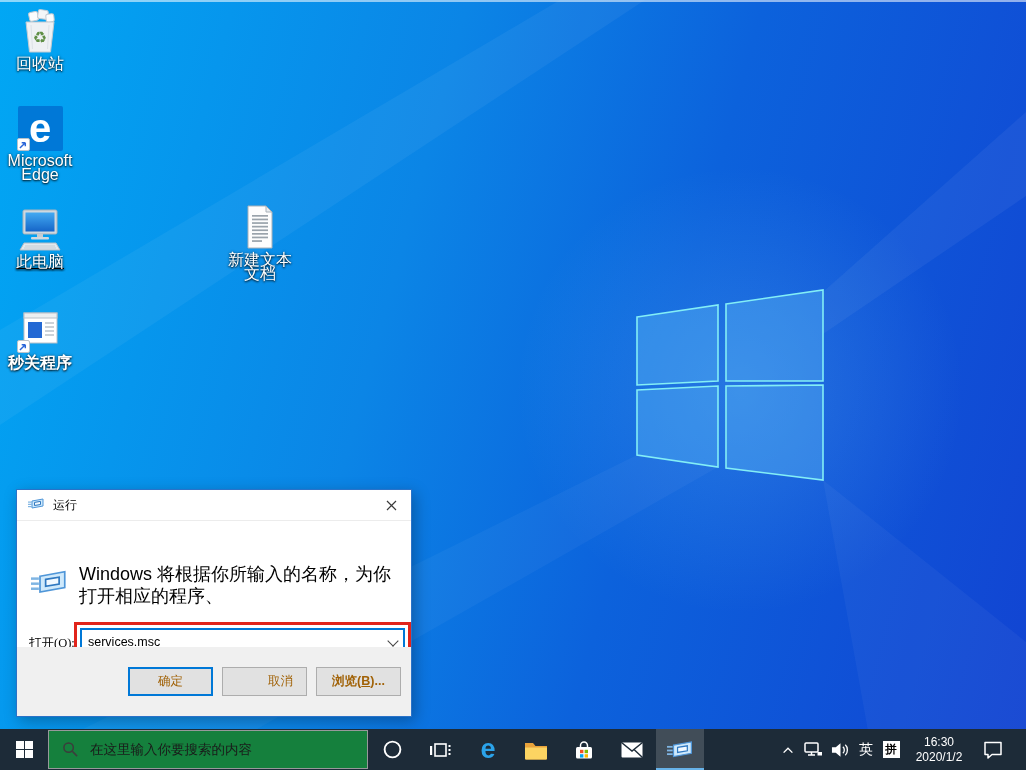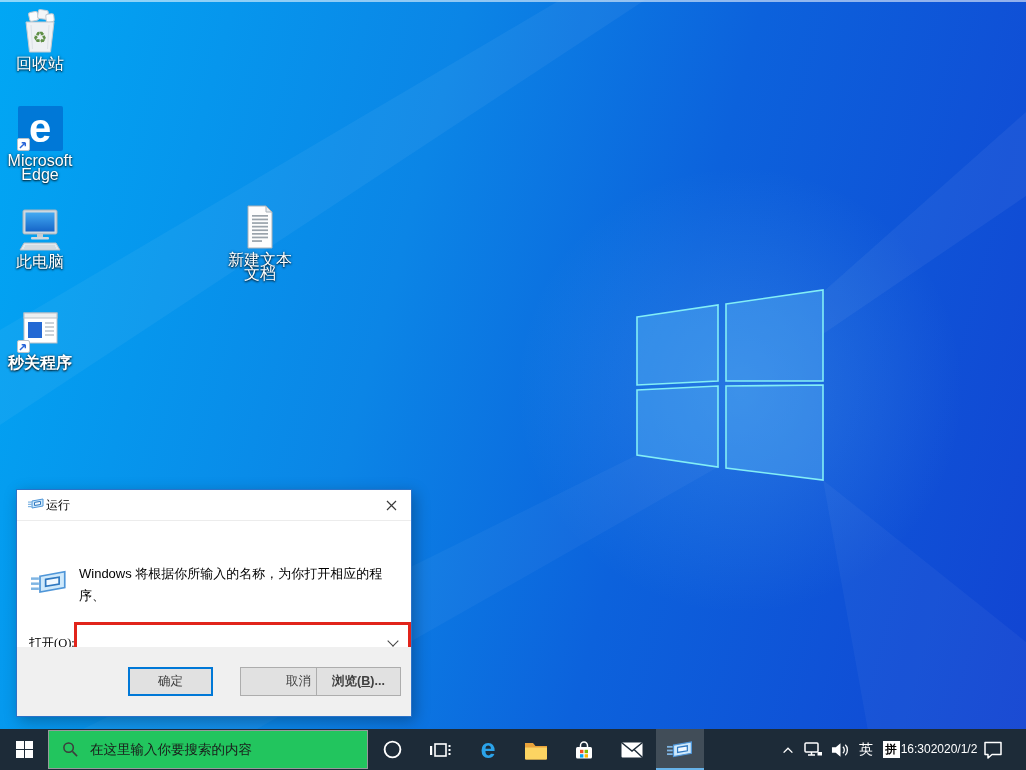--- a/index.html
+++ b/index.html
@@ -19,56 +19,56 @@
     text-shadow:0 1px 2px rgba(0,0,0,.9), 0 0 3px rgba(0,0,0,.45); }
   .edge-tile { width:45px; height:45px; background:#0078d7; border-radius:2px; color:#fff;
     font-size:40px; font-weight:bold; display:flex; align-items:center; justify-content:center; line-height:45px; }
   .shortcut-badge { position:absolute; left:1px; bottom:1px; width:13px; height:13px; background:#fff;
     border:1px solid #b9c2ca; border-radius:2px; display:flex; align-items:center; justify-content:center; }
 
   
   .run-dialog { position:absolute; left:16px; top:489px; width:396px; height:228px; background:#fff;
     border:1px solid #2a72c8; box-shadow:3px 4px 14px rgba(0,0,0,.28); font-size:12px; color:#000; }
   .rd-titlebar { height:31px; display:flex; align-items:center; padding-left:11px; border-bottom:1px solid #ececec; }
-  .rd-title { margin-left:2px; font-size:12px; }
+  .rd-title { margin-left:9px; font-size:12px; }
   .rd-close { margin-left:auto; width:40px; height:30px; display:flex; align-items:center; justify-content:center; cursor:default; }
   .rd-body { position:relative; height:122px; background:#fff; }
   .rd-runicon { position:absolute; left:14px; top:44px; }
-  .rd-desc { position:absolute; left:62px; top:42px; width:326px; font-size:13px; line-height:22px; }
+  .rd-desc { position:absolute; left:62px; top:42px; width:326px; font-size:18px; line-height:22px; }
   .rd-open-label { position:absolute; left:12px; top:114px; font-size:12.5px;font-family:Liberation Serif, serif; }
   .rd-redbox { position:absolute; left:57px; top:101px; width:337px; height:40px; border:3px solid #e1241b; }
   .rd-input { position:absolute; left:63px; top:107px; width:325px; height:28px; border:2px solid #0078d7;
     font-family:"Liberation Sans", sans-serif; font-size:12.5px; padding:0 24px 0 6px; outline:none; color:#000; }
   .rd-combo-chevron { position:absolute; left:372px; top:116px; width:8px; height:8px;
     border-right:1.5px solid #444; border-bottom:1.5px solid #444; transform:rotate(45deg); cursor:default; }
   .rd-footer { position:absolute; left:0; right:0; bottom:0; height:69px; background:#f0f0f0; }
   .rd-btn { position:absolute; top:20px; width:85px; height:29px; background:#e1e1e1; border:1px solid #adadad;
-    font-family:"Liberation Sans", sans-serif; font-size:12.5px; color:#404040; }
+    font-family:"Liberation Sans", sans-serif; font-size:12.5px; color:#a16207; }
   .rd-btn.default { border:2px solid #0078d7; }
   .u { text-decoration:underline; }
 
   
   .taskbar { position:absolute; left:0; bottom:0; width:1026px; height:41px; background:#1d2b38;
     display:flex; align-items:stretch; }
   .tb-start { width:48px; display:flex; align-items:center; justify-content:center; }
-  .tb-search { width:320px; margin:1px 0; background:#22c55e; border:1px solid #97999b;
+  .tb-search { width:320px; margin:1px 0; background:#15803d; border:1px solid #97999b;
     display:flex; align-items:center; padding-left:13px; gap:11px; }
   .tb-search input { border:none; background:transparent; outline:none; width:260px;
     font-family:"Liberation Sans", sans-serif; font-size:13.5px; color:#1a1a1a; }
   .tb-search input::placeholder { color:#1a1a1a; opacity:1; }
   .tb-btn { width:48px; display:flex; align-items:center; justify-content:center; }
   .tb-btn.active { background:rgba(255,255,255,.16); box-shadow:inset 0 -2px 0 #67b2e8; }
   .tb-edge-e { color:#2ba3ea; font-size:27px; font-weight:bold; line-height:27px; }
   .tb-spacer { flex:1; }
   .tray { display:flex; align-items:center; margin-right:0; }
   .tray-btn { height:41px; display:flex; align-items:center; justify-content:center; color:#fff; }
   .tray-lang { font-size:14px; }
   .tray-ime { width:17px; height:17px; background:#fff; color:#000; font-size:11.5px; font-weight:bold;
     display:flex; align-items:center; justify-content:center; }
-  .tray-clock { width:70px; display:flex; flex-direction:row; align-items:center; justify-content:center;
+  .tray-clock { width:70px; display:flex; flex-direction:column; align-items:center; justify-content:center;
     color:#fff; font-size:12px; line-height:15px; }
 </style>
 </head>
 <body>
 
 <div class="screen">
   <div class="top-edge"></div>
   <div class="logo-glow"></div>
 
   <svg class="wallpaper-svg" width="1026" height="770">
@@ -104,21 +104,21 @@
       <div class="edge-tile">e</div>
       <span class="shortcut-badge">
         <svg width="9" height="9" viewBox="0 0 10 10">
             <path d="M1,9 L7,3 M7,3 L3,3 M7,3 L7,7" stroke="#2b66d8" stroke-width="1.6" fill="none"></path>
           </svg>
       </span>
     </div>
     <div class="lbl">Microsoft Edge</div>
   </div>
 
-  <div class="dicon" style="left:2px; top:205px;">
+  <div class="dicon" style="left:2px; top:205px;text-decoration:underline;">
     <div class="art">
       <svg width="48" height="48" viewBox="0 0 48 48">
         <defs>
           <linearGradient id="scr" x1="0" y1="0" x2="0" y2="1">
             <stop offset="0" stop-color="#43aaf2"></stop>
               <stop offset="1" stop-color="#1565c8"></stop>
           </linearGradient>
         </defs>
         <rect x="7" y="5" width="34" height="24" rx="1.5" fill="#cfd8df" stroke="#a8b3bc"></rect>
         <rect x="9.5" y="7.5" width="29" height="19" fill="url(#scr)"></rect>
@@ -198,25 +198,26 @@
           <rect x="0" y="20" width="7" height="2.2" fill="#7fb5e3"></rect>
           <polygon points="8,10 30,6 30,20 8,24" fill="#cfe9fb" stroke="#4f96d8" stroke-width="1.5"></polygon>
           <polygon points="13,12.8 25,10.8 25,17 13,19" fill="#f2f9ff" stroke="#2f78c0" stroke-width="1.5"></polygon>
         </svg>
       </span>
       <div class="rd-desc">
         <span style="display:block">Windows 将根据你所输入的名称，为你打开相应的程序、</span>
       </div>
       <div class="rd-open-label"><span>打开(</span><span class="u">O</span><span>):</span></div>
       <div class="rd-redbox"></div>
+      <input class="rd-input" type="text" value="services.msc" style="">
       <span class="rd-combo-chevron"></span>
     </div>
     <div class="rd-footer">
       <button class="rd-btn default" style="left:111px;">确定</button>
-      <button class="rd-btn" style="left:223px;padding-left:32px;">取消</button>
+      <button class="rd-btn" style="left:205px;padding-left:32px;">取消</button>
       <button class="rd-btn" style="left:299px;font-weight:bold;"><span>浏览(</span><span class="u">B</span><span>)...</span></button>
     </div>
   </div>
 
   <div class="taskbar">
     <div class="tb-start">
       <svg width="17" height="17" viewBox="0 0 17 17">
         <rect x="0" y="0" width="8" height="8" fill="#fff"></rect>
           <rect x="9" y="0" width="8" height="8" fill="#fff"></rect>
         <rect x="0" y="9" width="8" height="8" fill="#fff"></rect>

